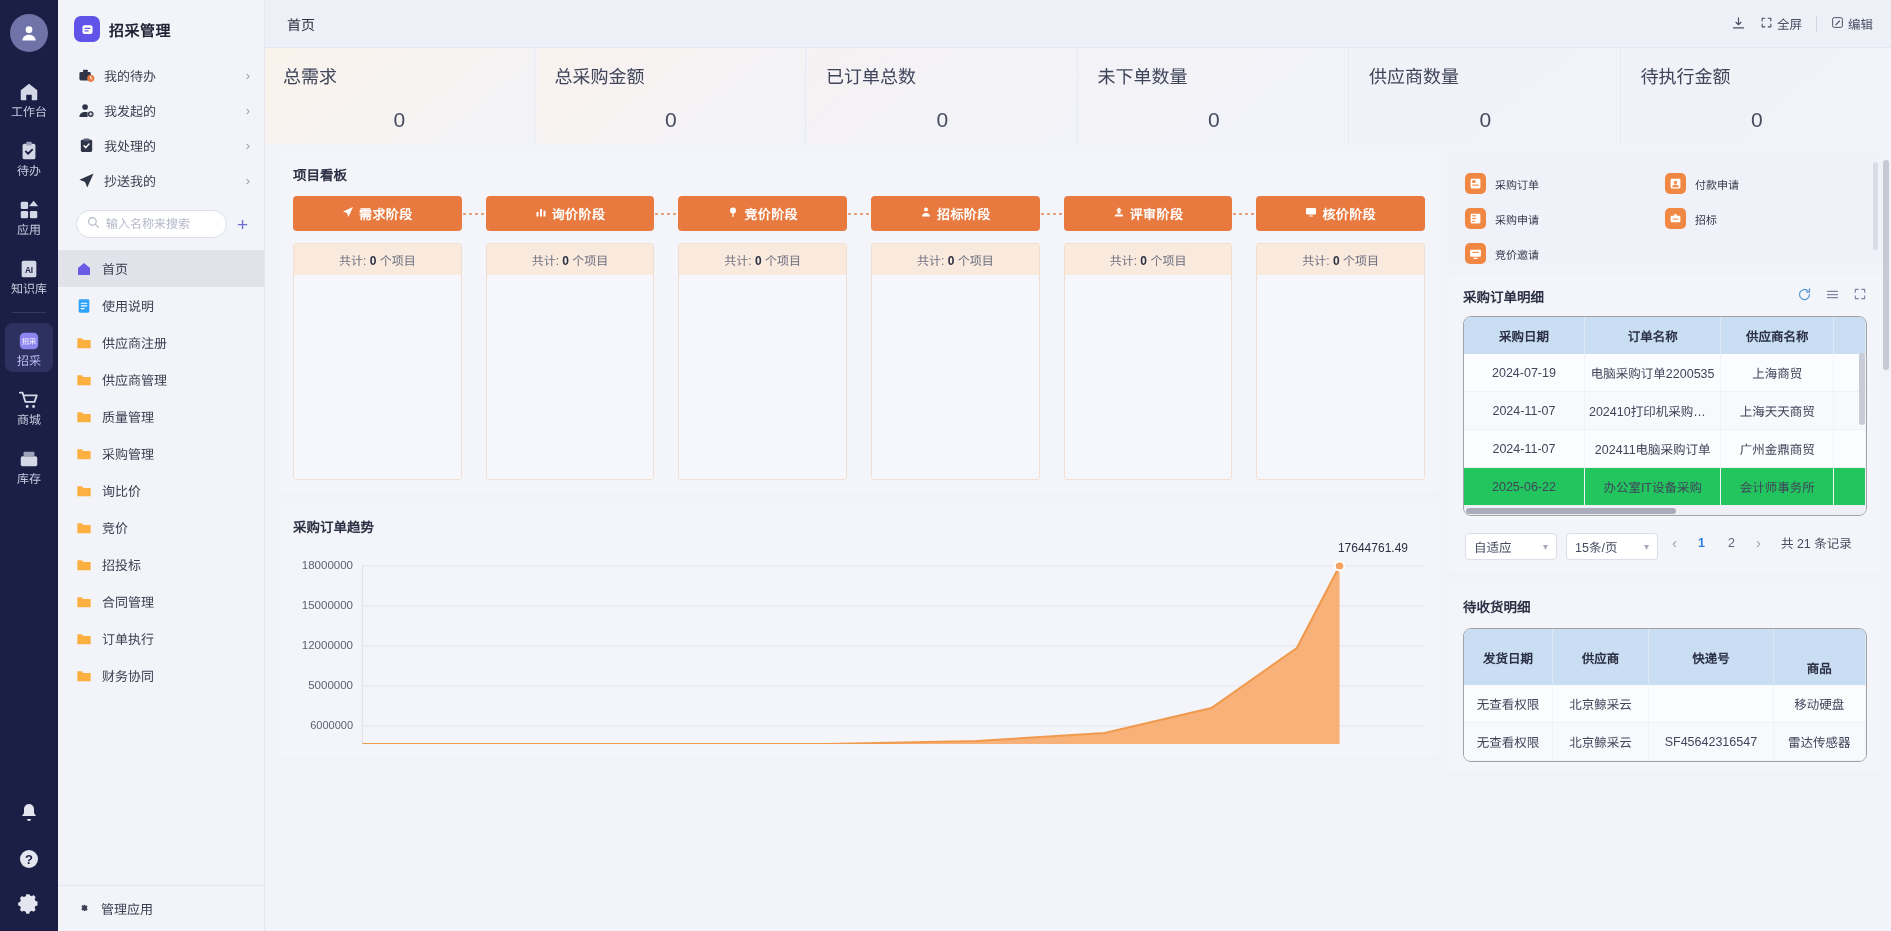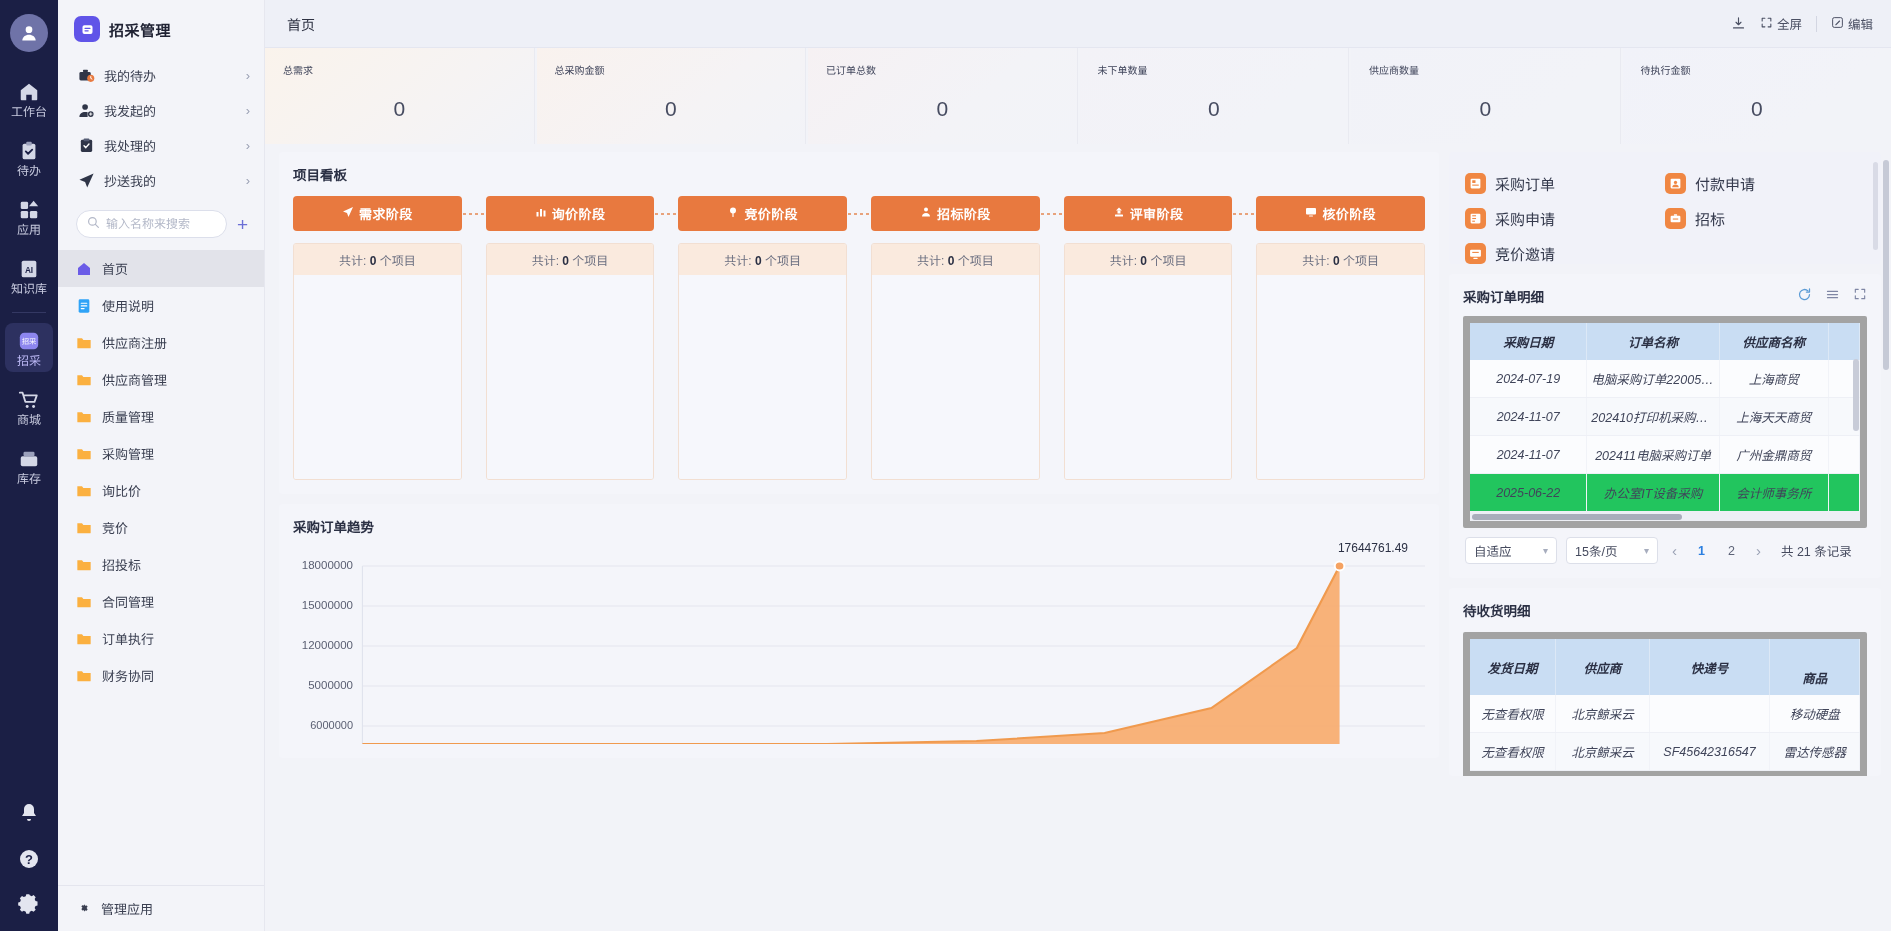--- a/index.html
+++ b/index.html
@@ -119,21 +119,21 @@
     padding: 14px 18px 0 18px;
     position: relative;
     border-right: 1px solid #e9eaf1;
   }
   .kpi-card:nth-child(1) { background: linear-gradient(140deg,#faf3ec 0%, #f6f3f3 60%, #f2f3f8 100%); }
   .kpi-card:nth-child(2) { background: linear-gradient(140deg,#f9f2ee 0%, #f5f3f5 60%, #f2f3f8 100%); }
   .kpi-card:nth-child(3) { background: linear-gradient(140deg,#f6f1f3 0%, #f3f3f7 60%, #f2f3f8 100%); }
   .kpi-card:nth-child(4) { background: linear-gradient(140deg,#f3f2f7 0%, #f2f3f8 70%); }
   .kpi-card:nth-child(5) { background: linear-gradient(140deg,#f1f2f8 0%, #f2f3f8 70%); }
   .kpi-card:nth-child(6) { background: linear-gradient(140deg,#f1f2f9 0%, #f2f3f8 70%); border-right: none; }
-  .kpi-label { font-size: 10px; color: #3f445a; }
+  .kpi-label { font-size: 18px; color: #3f445a; }
   .kpi-value { font-size: 21px; color: #474c61; text-align: center; margin-top: 20px; font-weight: 400; }
 
   .content-row { display: flex; gap: 10px; padding: 8px 10px 0 14px; align-items: flex-start; }
   .col-left { flex: 1; min-width: 0; display: flex; flex-direction: column; gap: 10px; }
   .col-right { width: 432px; flex: 0 0 432px; display: flex; flex-direction: column; gap: 10px; }
 
   .panel { background: #f4f5fa; border-radius: 4px; padding: 12px 14px 14px; }
   .panel-title { font-size: 13.5px; font-weight: 700; color: #2b3044; margin-bottom: 12px; }
   .panel-title-row { display: flex; align-items: center; margin-bottom: 10px; }
   .panel-title-row .panel-title { margin-bottom: 0; }
@@ -158,47 +158,47 @@
   .stage-empty { height: 204px; background: #f6f7fc; }
   .stage-spacer { width: 24px; flex: 0 0 24px; }
 
   
   .chart-wrap { position: relative; height: 196px; }
   .chart-svg { display: block; width: 100%; height: 196px; }
 
   
   .quick-panel { background: #f1f2f9; border-radius: 4px; padding: 14px 16px 10px; position: relative; height: 112px; }
   .quick-grid { display: flex; flex-wrap: wrap; }
-  .quick-item { width: 50%; display: flex; align-items: center; gap: 9px; padding: 7px 0; font-size: 15px; color: #353a4d; cursor: pointer; }
+  .quick-item { width: 50%; display: flex; align-items: center; gap: 9px; padding: 7px 0; font-size: 11px; color: #353a4d; cursor: pointer; }
   .q-ic { width: 21px; height: 21px; border-radius: 5px; background: #f08743; display: flex; align-items: center; justify-content: center; flex: 0 0 21px; }
   .panel-scrollbar { position: absolute; right: 3px; top: 10px; width: 5px; height: 88px; background: #d9dbe6; border-radius: 3px; }
 
   
   .tbl { width: 100%; border-collapse: collapse; table-layout: fixed; }
   .tbl th {
     background: #c9ddf3; color: #2b3044; font-size: 12.5px; font-weight: 700;
     padding: 9px 4px; text-align: center; border-right: 1px solid #dce8f6;
   }
   .tbl td {
     font-size: 12.5px; color: #40455a; padding: 9px 4px; text-align: center;
     border-bottom: 1px solid #eef0f6; border-right: 1px solid #f1f3f8;
     white-space: nowrap; overflow: hidden; text-overflow: ellipsis;
   }
   .tbl tbody tr:nth-child(odd) { background: #fbfcfe; }
   .tbl tbody tr:nth-child(even) { background: #f7f9fc; }
   .tbl tbody tr.highlight { background: #22c55e; }
-  .tbl-outer { border: 7px solid #a3a3a3; border-radius: 2px; overflow: hidden; position: relative; font-style: italic; }
+  .tbl-outer { border: 1px solid #a3a3a3; border-radius: 8px; overflow: hidden; position: relative; }
   .tbl-vscroll { position: absolute; right: 1px; top: 36px; width: 6px; height: 72px; background: #c8ccd8; border-radius: 3px; }
   .tbl-hscroll { height: 9px; background: #edeff5; position: relative; }
   .tbl-hscroll i { position: absolute; left: 2px; top: 2px; width: 210px; height: 6px; background: #a9adbb; border-radius: 3px; display: block; }
 
   .pager { display: flex; align-items: center; gap: 9px; padding: 9px 2px 0; }
   .sel {
     height: 27px; min-width: 92px; border: 1px solid #dcdfe9; border-radius: 4px; background: #ffffff;
-    display: flex; align-items: center; padding: 0 8px; font-size: 12.5px; color: #454a5e; cursor: pointer;
+    display: flex; align-items: center; padding: 0 8px; font-size: 12.5px; color: #454a5e; cursor: pointer; margin-top: 8px;
   }
   .sel span:first-child { flex: 1; }
   .sel .caret { color: #a7adbe; font-size: 10px; }
   .pg-arrow { color: #9aa1b4; font-size: 15px; padding: 0 5px; cursor: pointer; }
   .pg-num { font-size: 12.5px; color: #5d6377; padding: 0 7px; cursor: pointer; }
   .pg-num.active { color: #2b7fe0; font-weight: 700; }
   .pg-total { font-size: 12.5px; color: #454a5e; margin-left: 6px; }
 
   .recv-panel { background: #f4f5fa; border-radius: 4px; padding: 12px 14px 14px; height: 188px; overflow: hidden; }
   .recv-tbl th { height: 56px; vertical-align: middle; }

